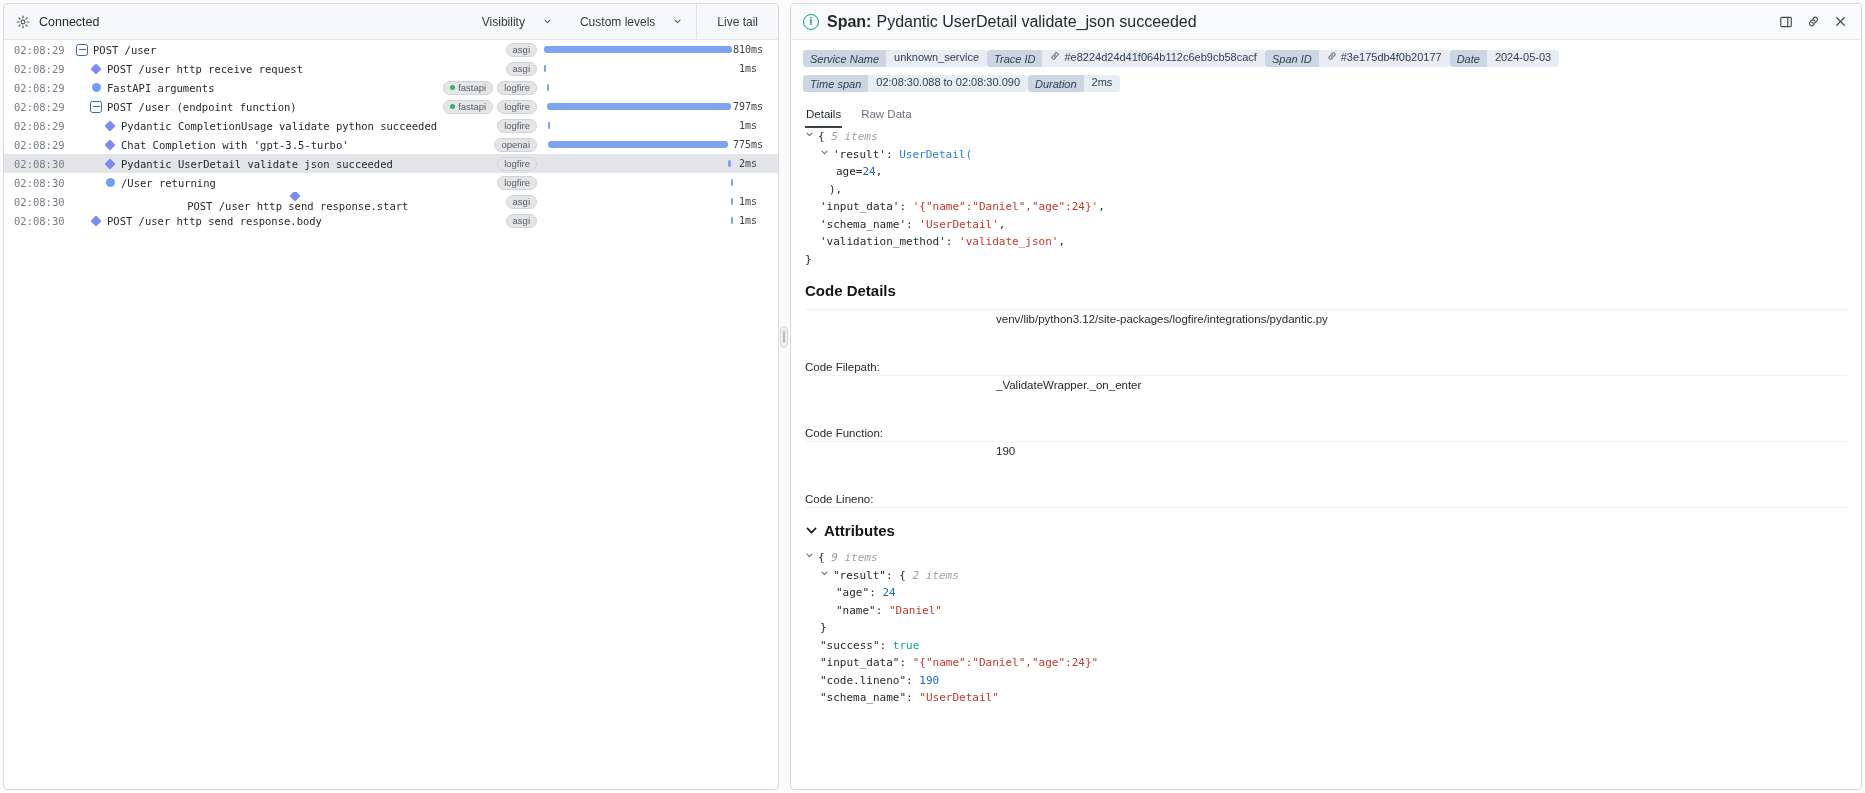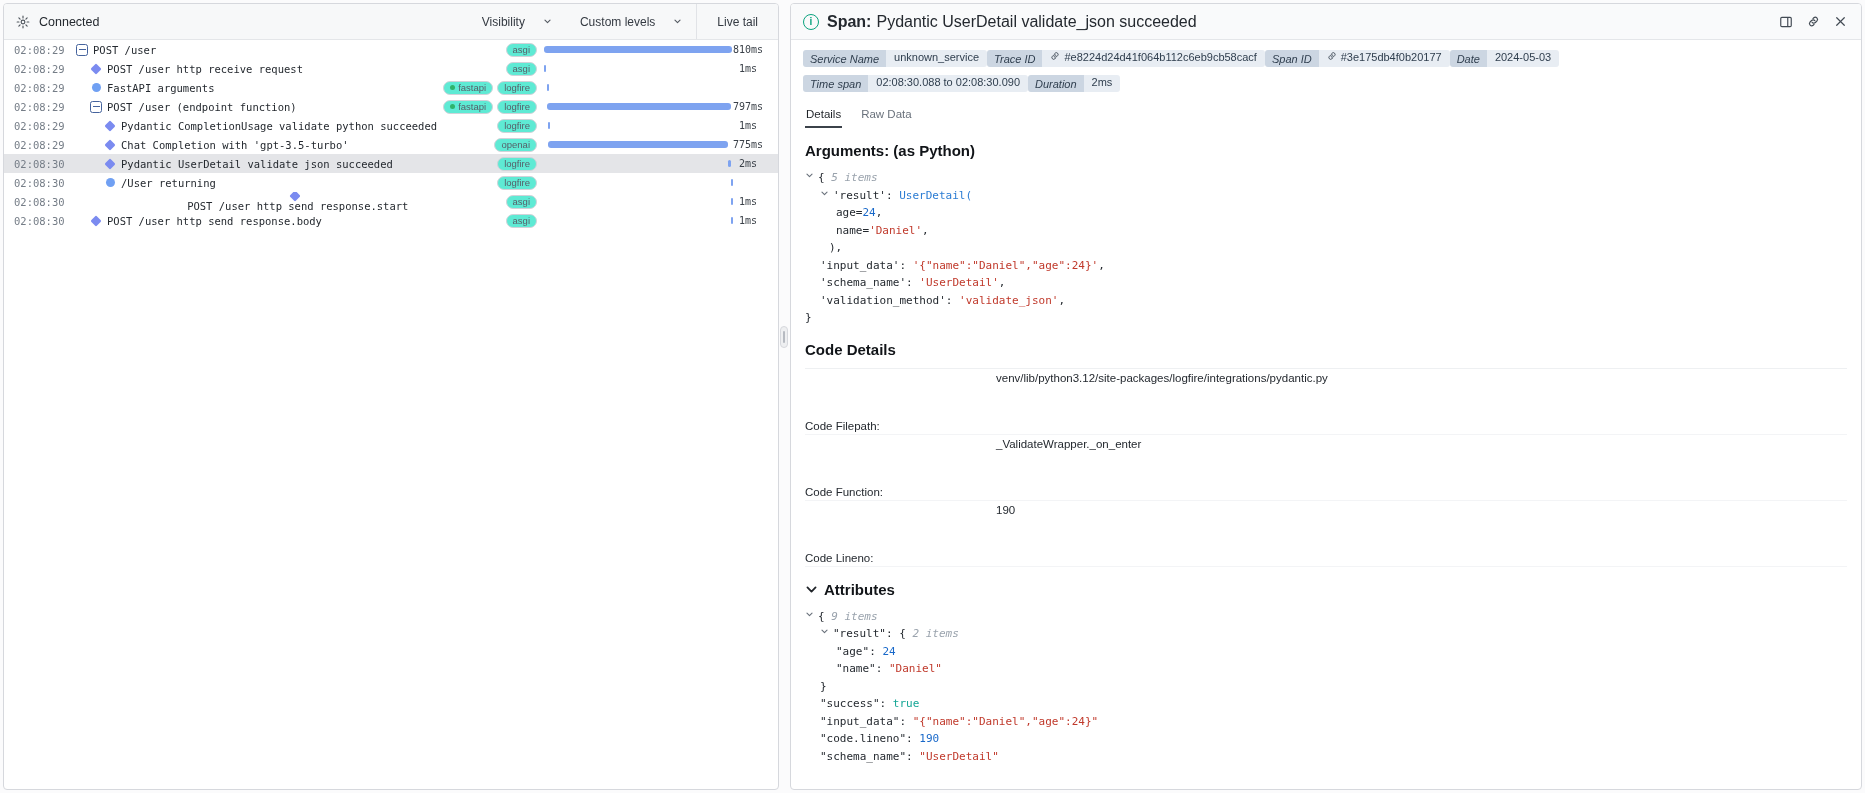--- a/index.html
+++ b/index.html
@@ -51,21 +51,21 @@
   .t-tree { flex: 1; min-width: 0; display: flex; align-items: center; overflow: hidden; }
   .t-icon { flex: none; width: 12px; height: 12px; position: relative; margin-right: 5px; }
   .t-icon.icon-collapse { border: 1.5px solid var(--icon-collapse, #45639d); border-radius: 2.5px; }
   .t-icon.icon-collapse::after { content: ""; position: absolute; left: 1.5px; right: 1.5px; top: 50%; margin-top: -0.75px; height: 1.5px; background: var(--icon-collapse, #45639d); }
   .t-icon.icon-diamond { width: 8px; height: 8px; margin: 0 7px 0 2px; background: var(--icon-diamond, #7b8bf0); transform: rotate(45deg); border-radius: 1.5px; }
   .t-icon.icon-circle { width: 9px; height: 9px; margin: 0 6px 0 2px; background: var(--icon-circle, #70a0f3); border-radius: 50%; }
   .t-label { font-family: "DejaVu Sans Mono", monospace; font-size: 10.5px; color: #24292f; white-space: nowrap; overflow: hidden; }
   .t-tags { flex: none; display: flex; align-items: center; gap: 4px; padding-right: 6px; }
   .tag-pill {
     display: inline-flex; align-items: center; gap: 3px; height: 14px; padding: 0 6px;
-    border: 1px solid #d0d3d9; border-radius: 7px; background: #5eead4;
+    border: 1px solid #d0d3d9; border-radius: 7px; background: #e5e5e5;
     font-size: 9.5px; color: #57606a; line-height: 1; white-space: nowrap;
   }
   .tag-dot { width: 5px; height: 5px; border-radius: 50%; background: var(--tag-dot-green, #2fb36b); }
   .t-bars { flex: none; width: 190px; height: 19px; position: relative; overflow: hidden; }
   .t-bar { position: absolute; top: 6px; height: 7px; min-width: 2px; border-radius: 3px; background: var(--accent-bar, #7ea3f0); }
   .t-duration { flex: none; width: 45px; padding-right: 21px; text-align: right; font-family: "DejaVu Sans Mono", monospace; font-size: 10px; color: #3a4048; white-space: nowrap; }
 
   
   .splitter {
     position: absolute; left: 780px; top: 326px; width: 8px; height: 22px;
@@ -414,32 +414,28 @@
         </span>
       </div>
   </div>
 
   <div class="tabs">
       <button class="tab active">Details</button>
       <button class="tab">Raw Data</button>
     </div>
 
   <div class="detail-content">
-    <h2 class="section-title">
-      <span>Arguments: (as Python)</span>
-    </h2>
     <div class="code-block">
         <div class="code-line" style="padding-left: 0px;"><span class="caret"><svg width="9" height="9" viewBox="0 0 16 16">
               <path d="M3.5 5.5 8 10l4.5-4.5" fill="none" stroke="currentColor" stroke-width="2" stroke-linecap="round" stroke-linejoin="round"></path>
             </svg></span><span class="tok-p">{ </span><span class="tok-i">5 items</span></div>
         <div class="code-line" style="padding-left: 15px;"><span class="caret"><svg width="9" height="9" viewBox="0 0 16 16">
               <path d="M3.5 5.5 8 10l4.5-4.5" fill="none" stroke="currentColor" stroke-width="2" stroke-linecap="round" stroke-linejoin="round"></path>
             </svg></span><span class="tok-k">'result'</span><span class="tok-p">: </span><span class="tok-t">UserDetail(</span></div>
         <div class="code-line" style="padding-left: 31px;"><span class="tok-p">age=</span><span class="tok-n">24</span><span class="tok-p">,</span></div>
-        <div class="code-line" style="padding-left: 31px;"><span class="tok-p">name=</span><span class="tok-s">'Daniel'</span><span class="tok-p">,</span></div>
         <div class="code-line" style="padding-left: 24px;"><span class="tok-p">),</span></div>
         <div class="code-line" style="padding-left: 15px;"><span class="tok-k">'input_data'</span><span class="tok-p">: </span><span class="tok-s">'{"name":"Daniel","age":24}'</span><span class="tok-p">,</span></div>
         <div class="code-line" style="padding-left: 15px;"><span class="tok-k">'schema_name'</span><span class="tok-p">: </span><span class="tok-s">'UserDetail'</span><span class="tok-p">,</span></div>
         <div class="code-line" style="padding-left: 15px;"><span class="tok-k">'validation_method'</span><span class="tok-p">: </span><span class="tok-s">'validate_json'</span><span class="tok-p">,</span></div>
         <div class="code-line" style="padding-left: 0px;"><span class="tok-p">}</span></div>
       </div>
 
     <h2 class="section-title">
       <span>Code Details</span>
     </h2>

